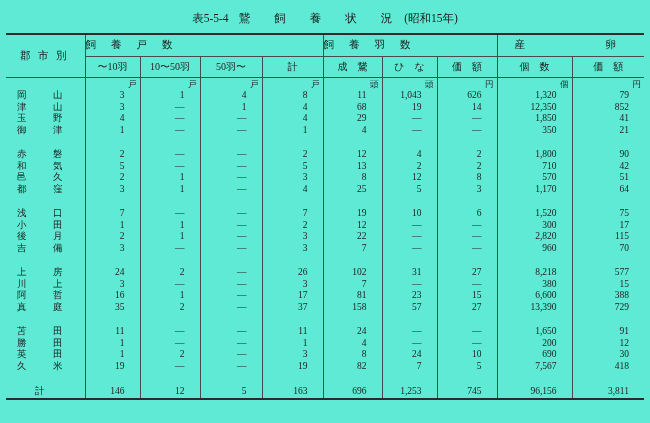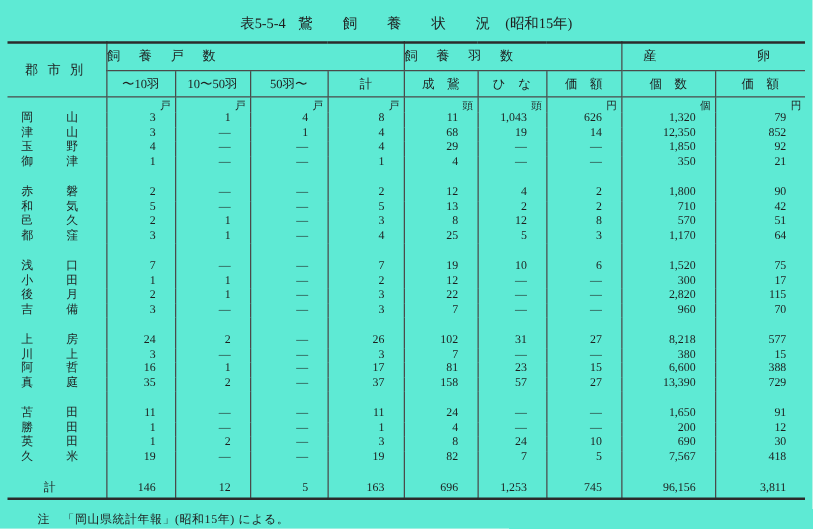--- a/index.html
+++ b/index.html
@@ -146,21 +146,21 @@
             </div>
           </td>
           <td class="val">4</td>
           <td class="val">—</td>
           <td class="val">—</td>
           <td class="val">4</td>
           <td class="val">29</td>
           <td class="val">—</td>
           <td class="val">—</td>
           <td class="val">1,850</td>
-          <td class="val">92</td>
+          <td class="val">41</td>
         </tr>
         <tr>
           <td class="rowlabel">
             <div class="spread">
               <span>御</span>
               <span>津</span>
             </div>
           </td>
           <td class="val">1</td>
           <td class="val">—</td>
@@ -456,15 +456,14 @@
           <td class="val">163</td>
           <td class="val">696</td>
           <td class="val">1,253</td>
           <td class="val">745</td>
           <td class="val">96,156</td>
           <td class="val">3,811</td>
         </tr>
       </tbody>
   </table>
 
-  <div class="note">注　「岡山県統計年報」(昭和15年) による。</div>
 
 </div>
 
 </body></html>

